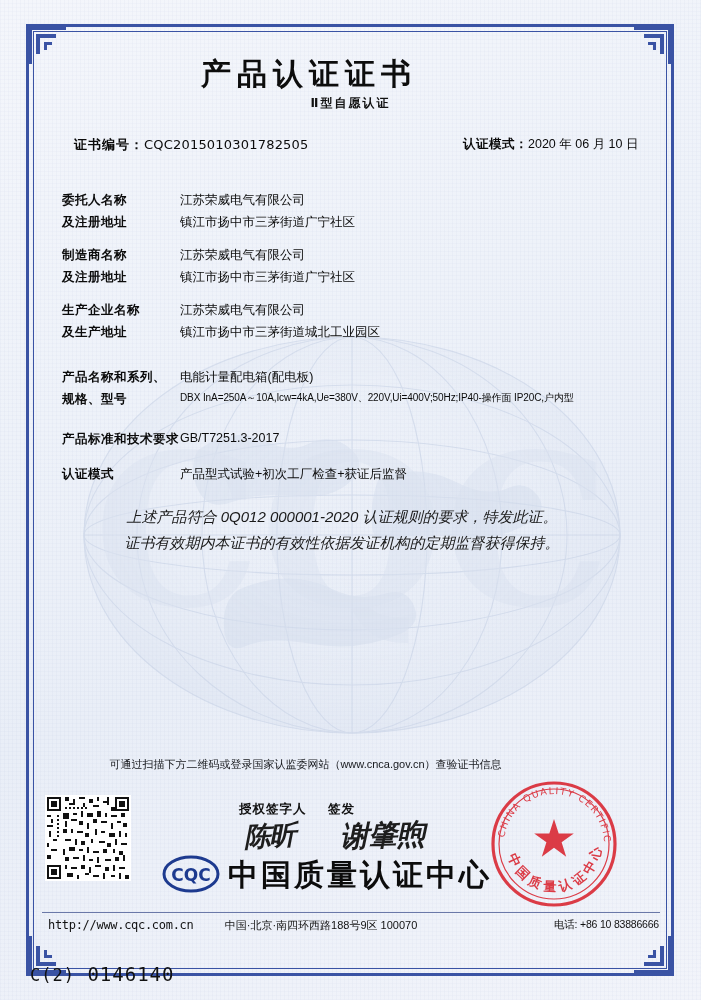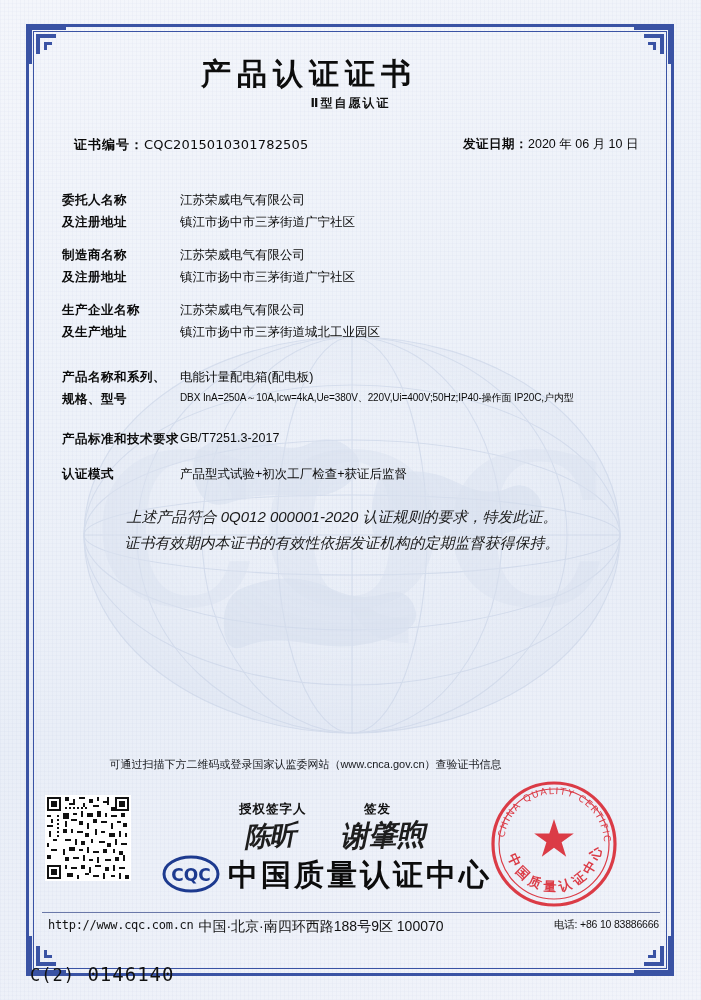--- a/index.html
+++ b/index.html
@@ -187,21 +187,21 @@
 
   
   .sig-label {
     position: absolute;
     font-size: 12.5px;
     font-weight: bold;
     color: #111;
     letter-spacing: 1px;
   }
   #sig-label-1 { left: 239px; top: 801px; }
-  #sig-label-2 { left: 364px; top: 801px; }
+  #sig-label-2 { left: 328px; top: 801px; }
 
   .sig-script {
     position: absolute;
     font-family: "DejaVu Serif", serif;
     font-style: italic;
     color: #1d1d1d;
     font-weight: bold;
   }
   #sig-name-1 {
     left: 244px; top: 818px;
@@ -253,21 +253,21 @@
     font-size: 12px;
     color: #111;
     font-family: "DejaVu Sans Mono", monospace;
     letter-spacing: -0.3px;
   }
   #footer-center {
     position: absolute;
     left: 0; top: 918px;
     width: 642px;
     text-align: center;
-    font-size: 14px;
+    font-size: 11px;
     color: #111;
   }
   #footer-right {
     position: absolute;
     right: 42px; top: 918px;
     font-size: 10.5px;
     color: #111;
     letter-spacing: -0.2px;
   }
 
@@ -348,21 +348,21 @@
     </svg>
   </div>
 
   <div id="title-main">产品认证证书</div>
   <div id="title-sub">Ⅱ型自愿认证</div>
 
   <div id="cert-no">
     <span class="lbl">证书编号：</span><span class="val">CQC2015010301782505</span>
   </div>
   <div id="issue-date">
-    <span class="dt-lbl">发证日期：</span><span>2020 年 06 月 10 日</span>
+    <span class="dt-lbl">认证模式：</span><span>2020 年 06 月 10 日</span>
   </div>
 
   <div class="field" id="f-client">
     <span class="k">委托人名称</span>
     <span class="v">江苏荣威电气有限公司</span>
     <span class="k2">及注册地址</span>
     <span class="v2">镇江市扬中市三茅街道广宁社区</span>
   </div>
 
   <div class="field" id="f-maker">

